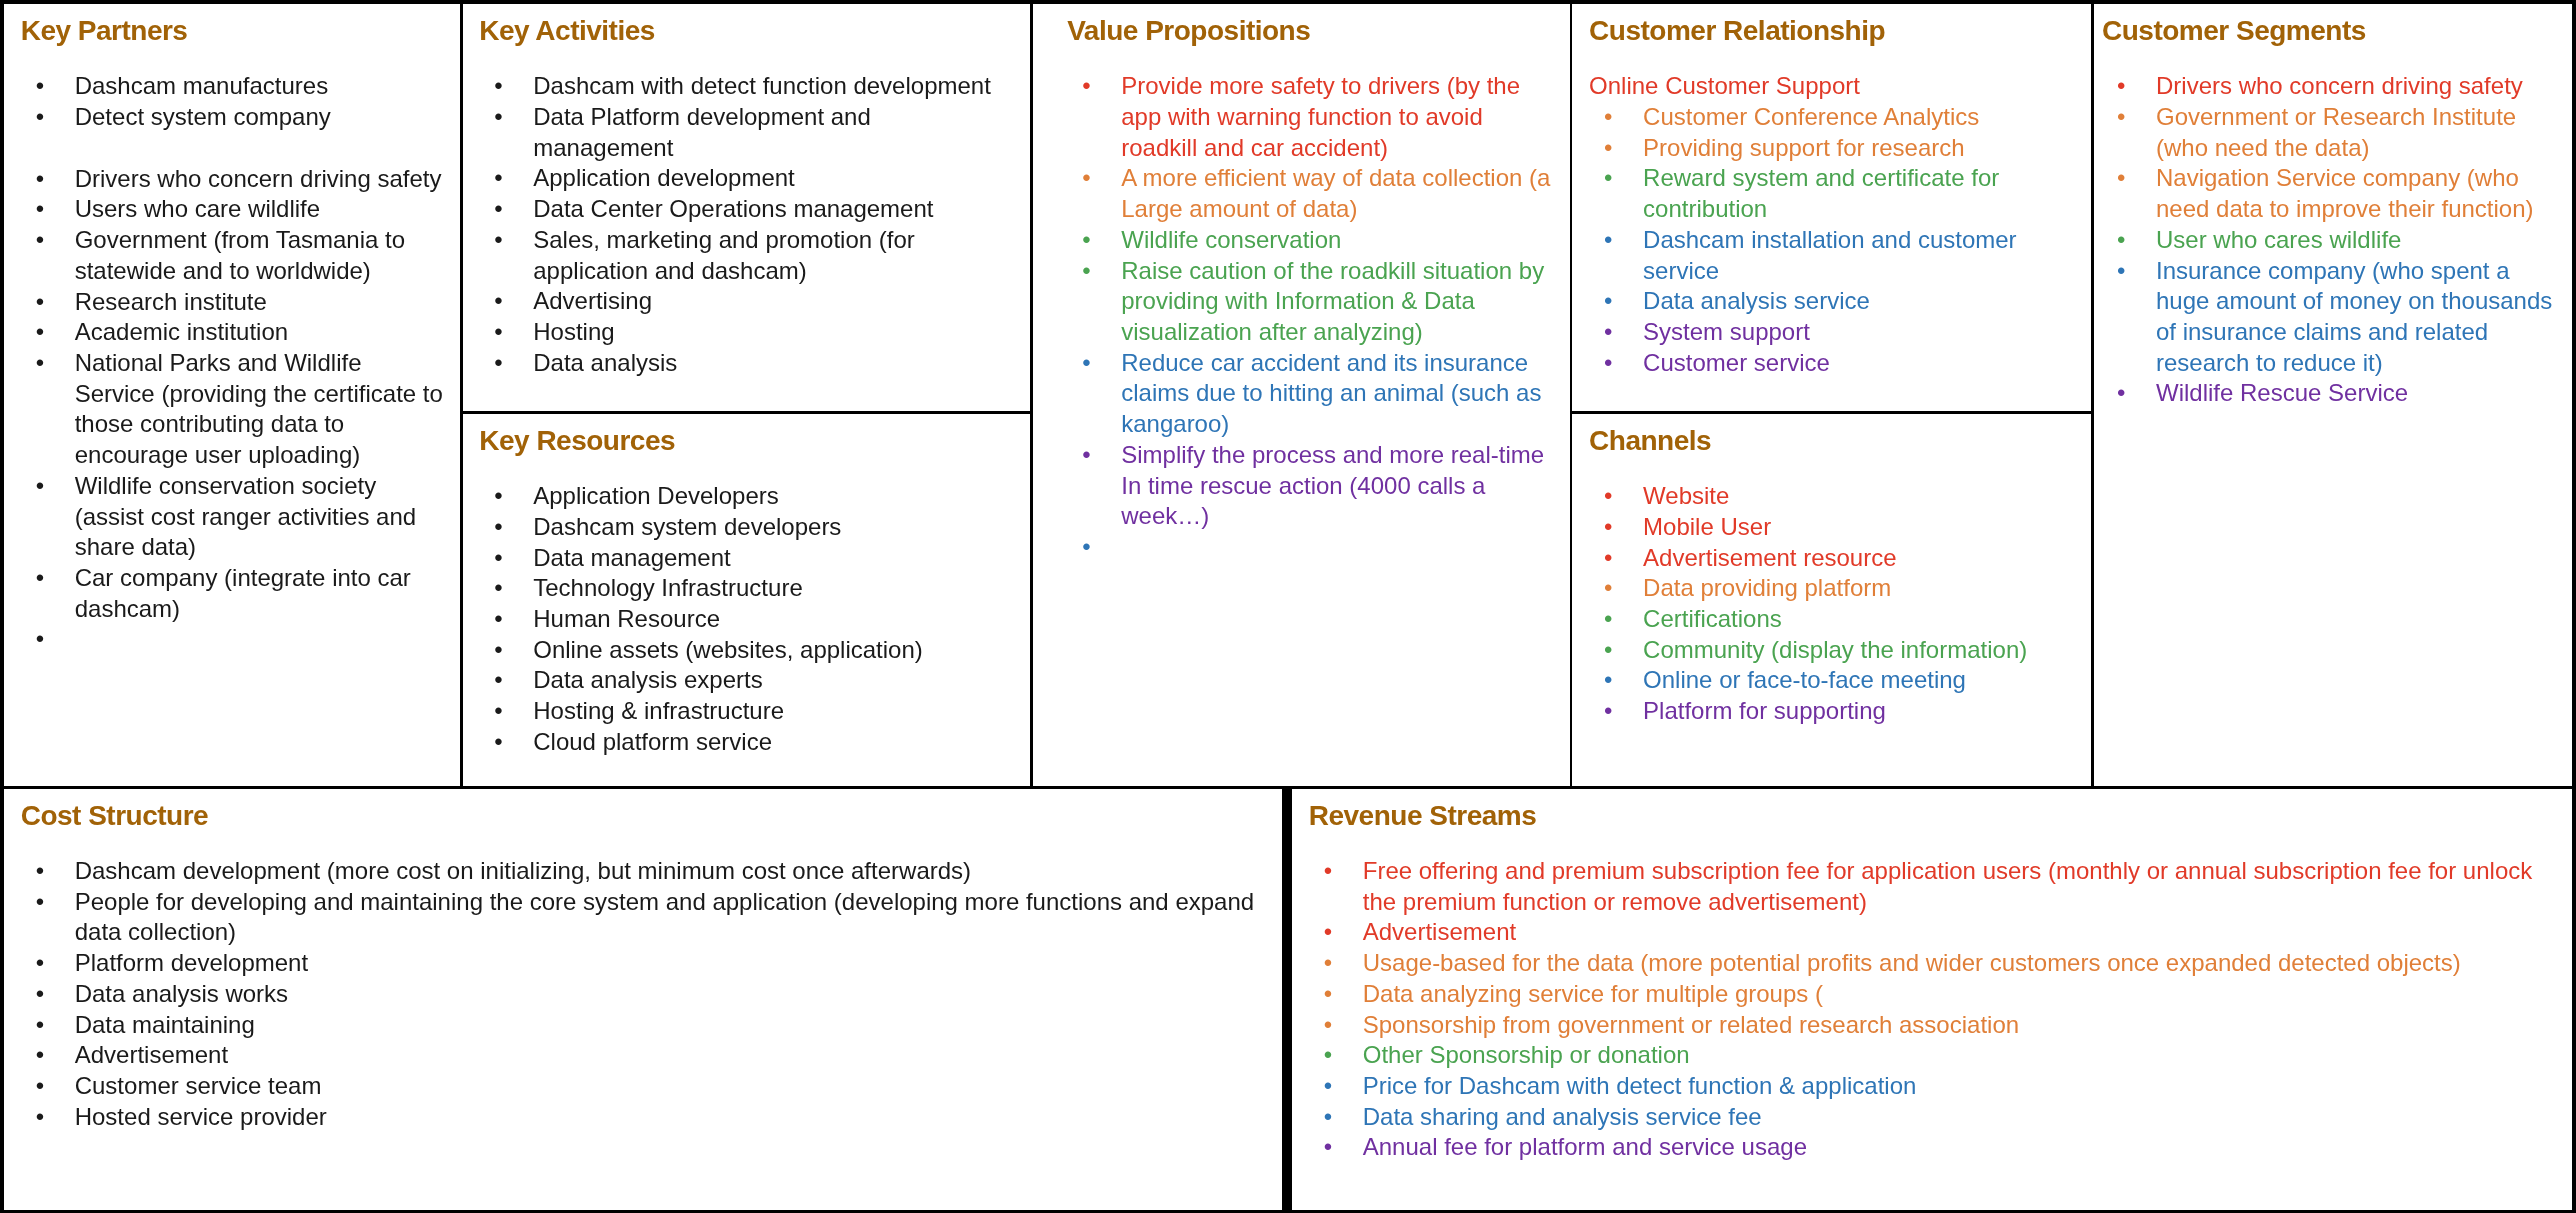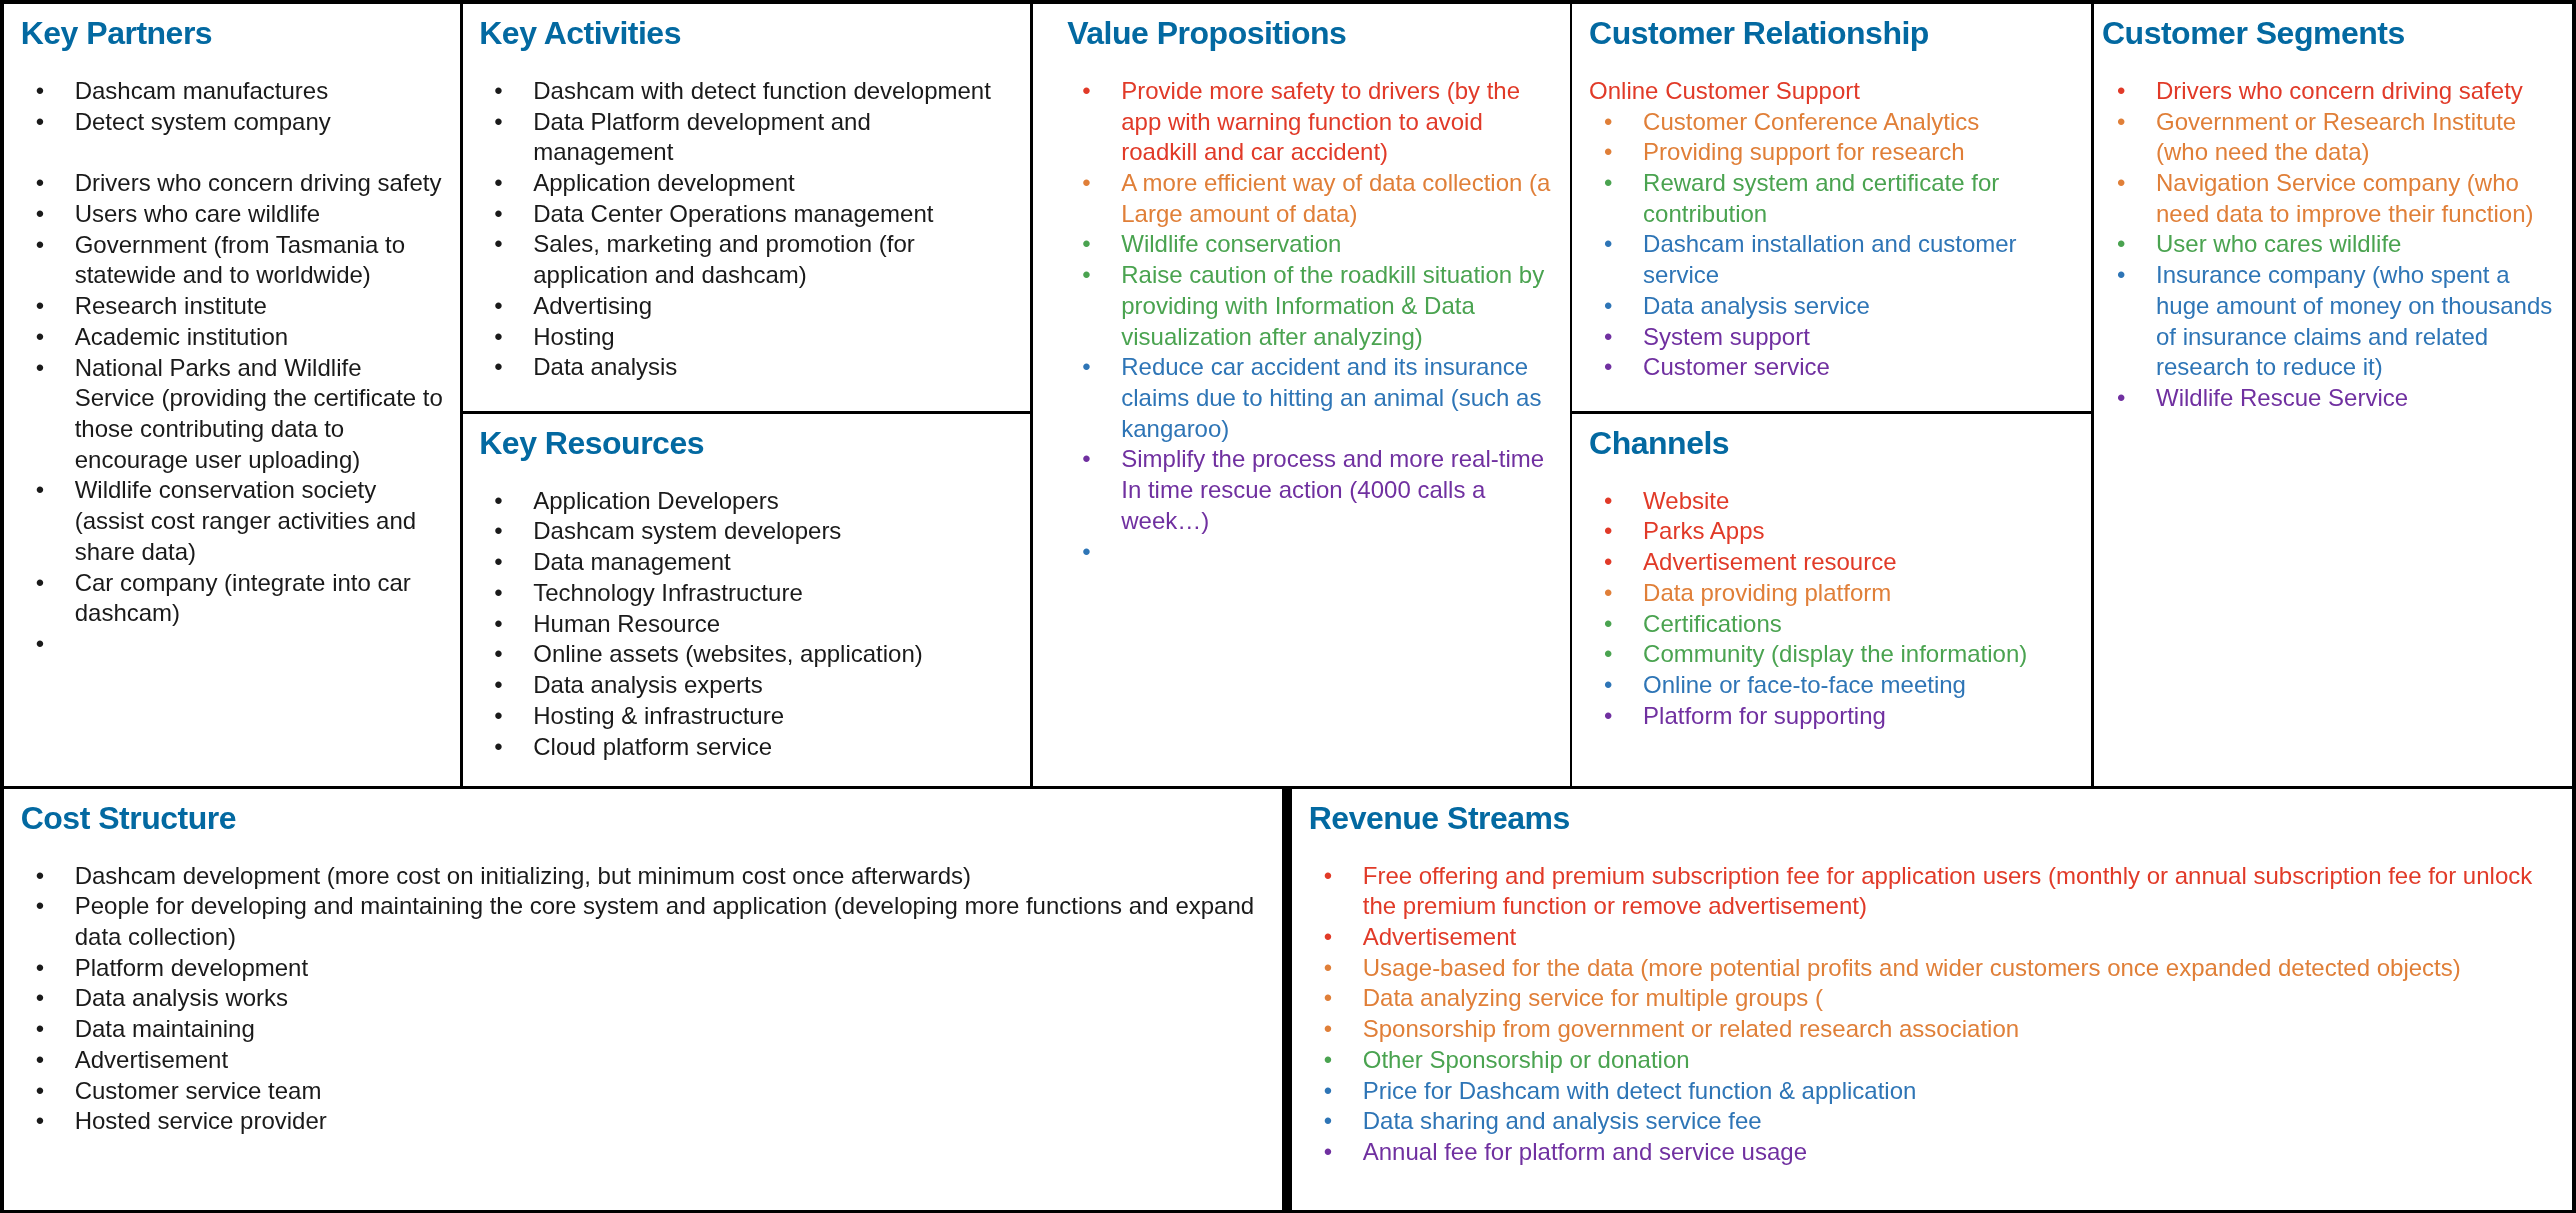--- a/index.html
+++ b/index.html
@@ -22,21 +22,21 @@
   }
   .cell{background:#fff;box-sizing:border-box;padding:11px 16.7px;overflow:hidden;}
   .cell-kp{grid-column:1;grid-row:1/3;}
   .cell-ka{grid-column:2;grid-row:1;}
   .cell-kr{grid-column:2;grid-row:2;}
   .cell-vp{grid-column:3;grid-row:1/3;padding-left:34px;}
   .cell-cr{grid-column:4;grid-row:1;}
   .cell-ch{grid-column:4;grid-row:2;}
   .cell-cs{grid-column:5;grid-row:1/3;padding-left:8px;}
   h2{
-    margin:0 0 24px 0;font-size:32px;font-weight:700;color:#0369a1;
+    margin:0 0 24px 0;font-size:28px;font-weight:700;color:#a16207;
     letter-spacing:-0.5px;line-height:1.15;
   }
   ul.blist{
     list-style:none;margin:0;padding:0;
     font-size:24px;line-height:1.28;color:#1a1a1a;
   }
   ul.blist li.item{position:relative;padding-left:54px;}
   ul.blist li.item .bullet{position:absolute;left:15px;top:0;}
   ul.blist li.item.no-bullet{padding-left:0;}
   ul.blist li.spacer{height:31px;}
@@ -118,21 +118,21 @@
           <li class="item" style="color: rgb(46, 117, 182);"><span class="bullet">•</span><span class="txt">Data analysis service</span></li>
           <li class="item" style="color: rgb(112, 48, 160);"><span class="bullet">•</span><span class="txt">System support</span></li>
           <li class="item" style="color: rgb(112, 48, 160);"><span class="bullet">•</span><span class="txt">Customer service</span></li>
         </ul>
     </section>
 
     <section class="cell cell-ch">
       <h2>Channels</h2>
       <ul class="blist">
           <li class="item" style="color: rgb(225, 58, 40);"><span class="bullet">•</span><span class="txt">Website</span></li>
-          <li class="item" style="color: rgb(225, 58, 40);"><span class="bullet">•</span><span class="txt">Parks Apps</span></li>
+          <li class="item" style="color: rgb(225, 58, 40);"><span class="bullet">•</span><span class="txt">Mobile User</span></li>
           <li class="item" style="color: rgb(225, 58, 40);"><span class="bullet">•</span><span class="txt">Advertisement resource</span></li>
           <li class="item" style="color: rgb(224, 127, 56);"><span class="bullet">•</span><span class="txt">Data providing platform</span></li>
           <li class="item" style="color: rgb(74, 163, 80);"><span class="bullet">•</span><span class="txt">Certifications</span></li>
           <li class="item" style="color: rgb(74, 163, 80);"><span class="bullet">•</span><span class="txt">Community (display the information)</span></li>
           <li class="item" style="color: rgb(46, 117, 182);"><span class="bullet">•</span><span class="txt">Online or face-to-face meeting</span></li>
           <li class="item" style="color: rgb(112, 48, 160);"><span class="bullet">•</span><span class="txt">Platform for supporting</span></li>
         </ul>
     </section>
 
     <section class="cell cell-cs">

